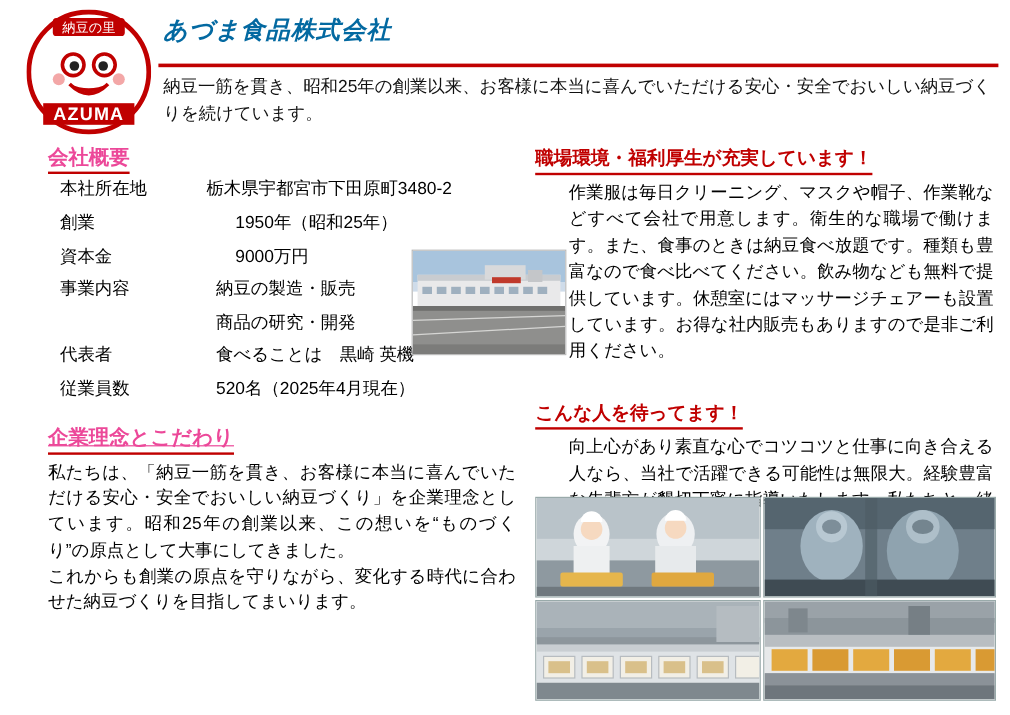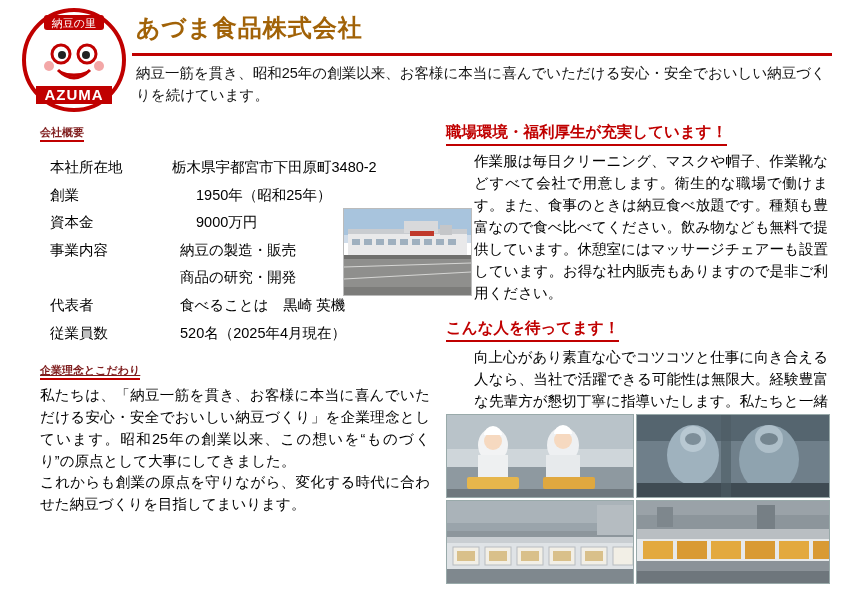--- a/index.html
+++ b/index.html
@@ -35,24 +35,25 @@
     top: 8px;
     width: 104px;
     height: 104px;
   }
   .logo svg { display: block; }
 
   .company-title {
     position: absolute;
     left: 136px;
     top: 12px;
-    font-size: 24px;
+    font-size: 20px;
     font-weight: bold;
     letter-spacing: 1px;
-    color: #a16207;
+    color: #0369a1;
+    font-style: italic;
   }
   .header-rule {
     position: absolute;
     left: 132px;
     top: 53px;
     width: 700px;
     height: 3px;
     background: #c00000;
   }
   .header-lead {
@@ -75,31 +76,31 @@
   .col-right {
     position: absolute;
     left: 446px;
     top: 122px;
     width: 382px;
   }
 
   
   .sec-head {
     display: inline-block;
-    font-size: 11px;
+    font-size: 17px;
     font-weight: bold;
-    color: #7f1d1d;
+    color: #ec4899;
     border-bottom: 2px solid #c00000;
     padding-bottom: 1px;
     line-height: 1.2;
   }
 
   
   .info-table {
-    margin-top: 12px;
+    margin-top: 0;
     width: 100%;
     border-collapse: collapse;
     font-size: 14.5px;
   }
   .info-table td {
     padding: 4px 0 4px 0;
     vertical-align: top;
     line-height: 1.35;
   }
   .info-table td.label {
@@ -149,21 +150,21 @@
     padding-bottom: 1px;
   }
   .r-text {
     margin-top: 4px;
     font-size: 14.5px;
     line-height: 1.52;
     text-align: justify;
     margin-left: 28px;
   }
   .r-head-2 {
-    margin-top: 14px;
+    margin-top: 30px;
   }
 
   
   .collage {
     position: absolute;
     left: 446px;
     top: 414px;
     width: 382px;
     height: 168px;
   }

